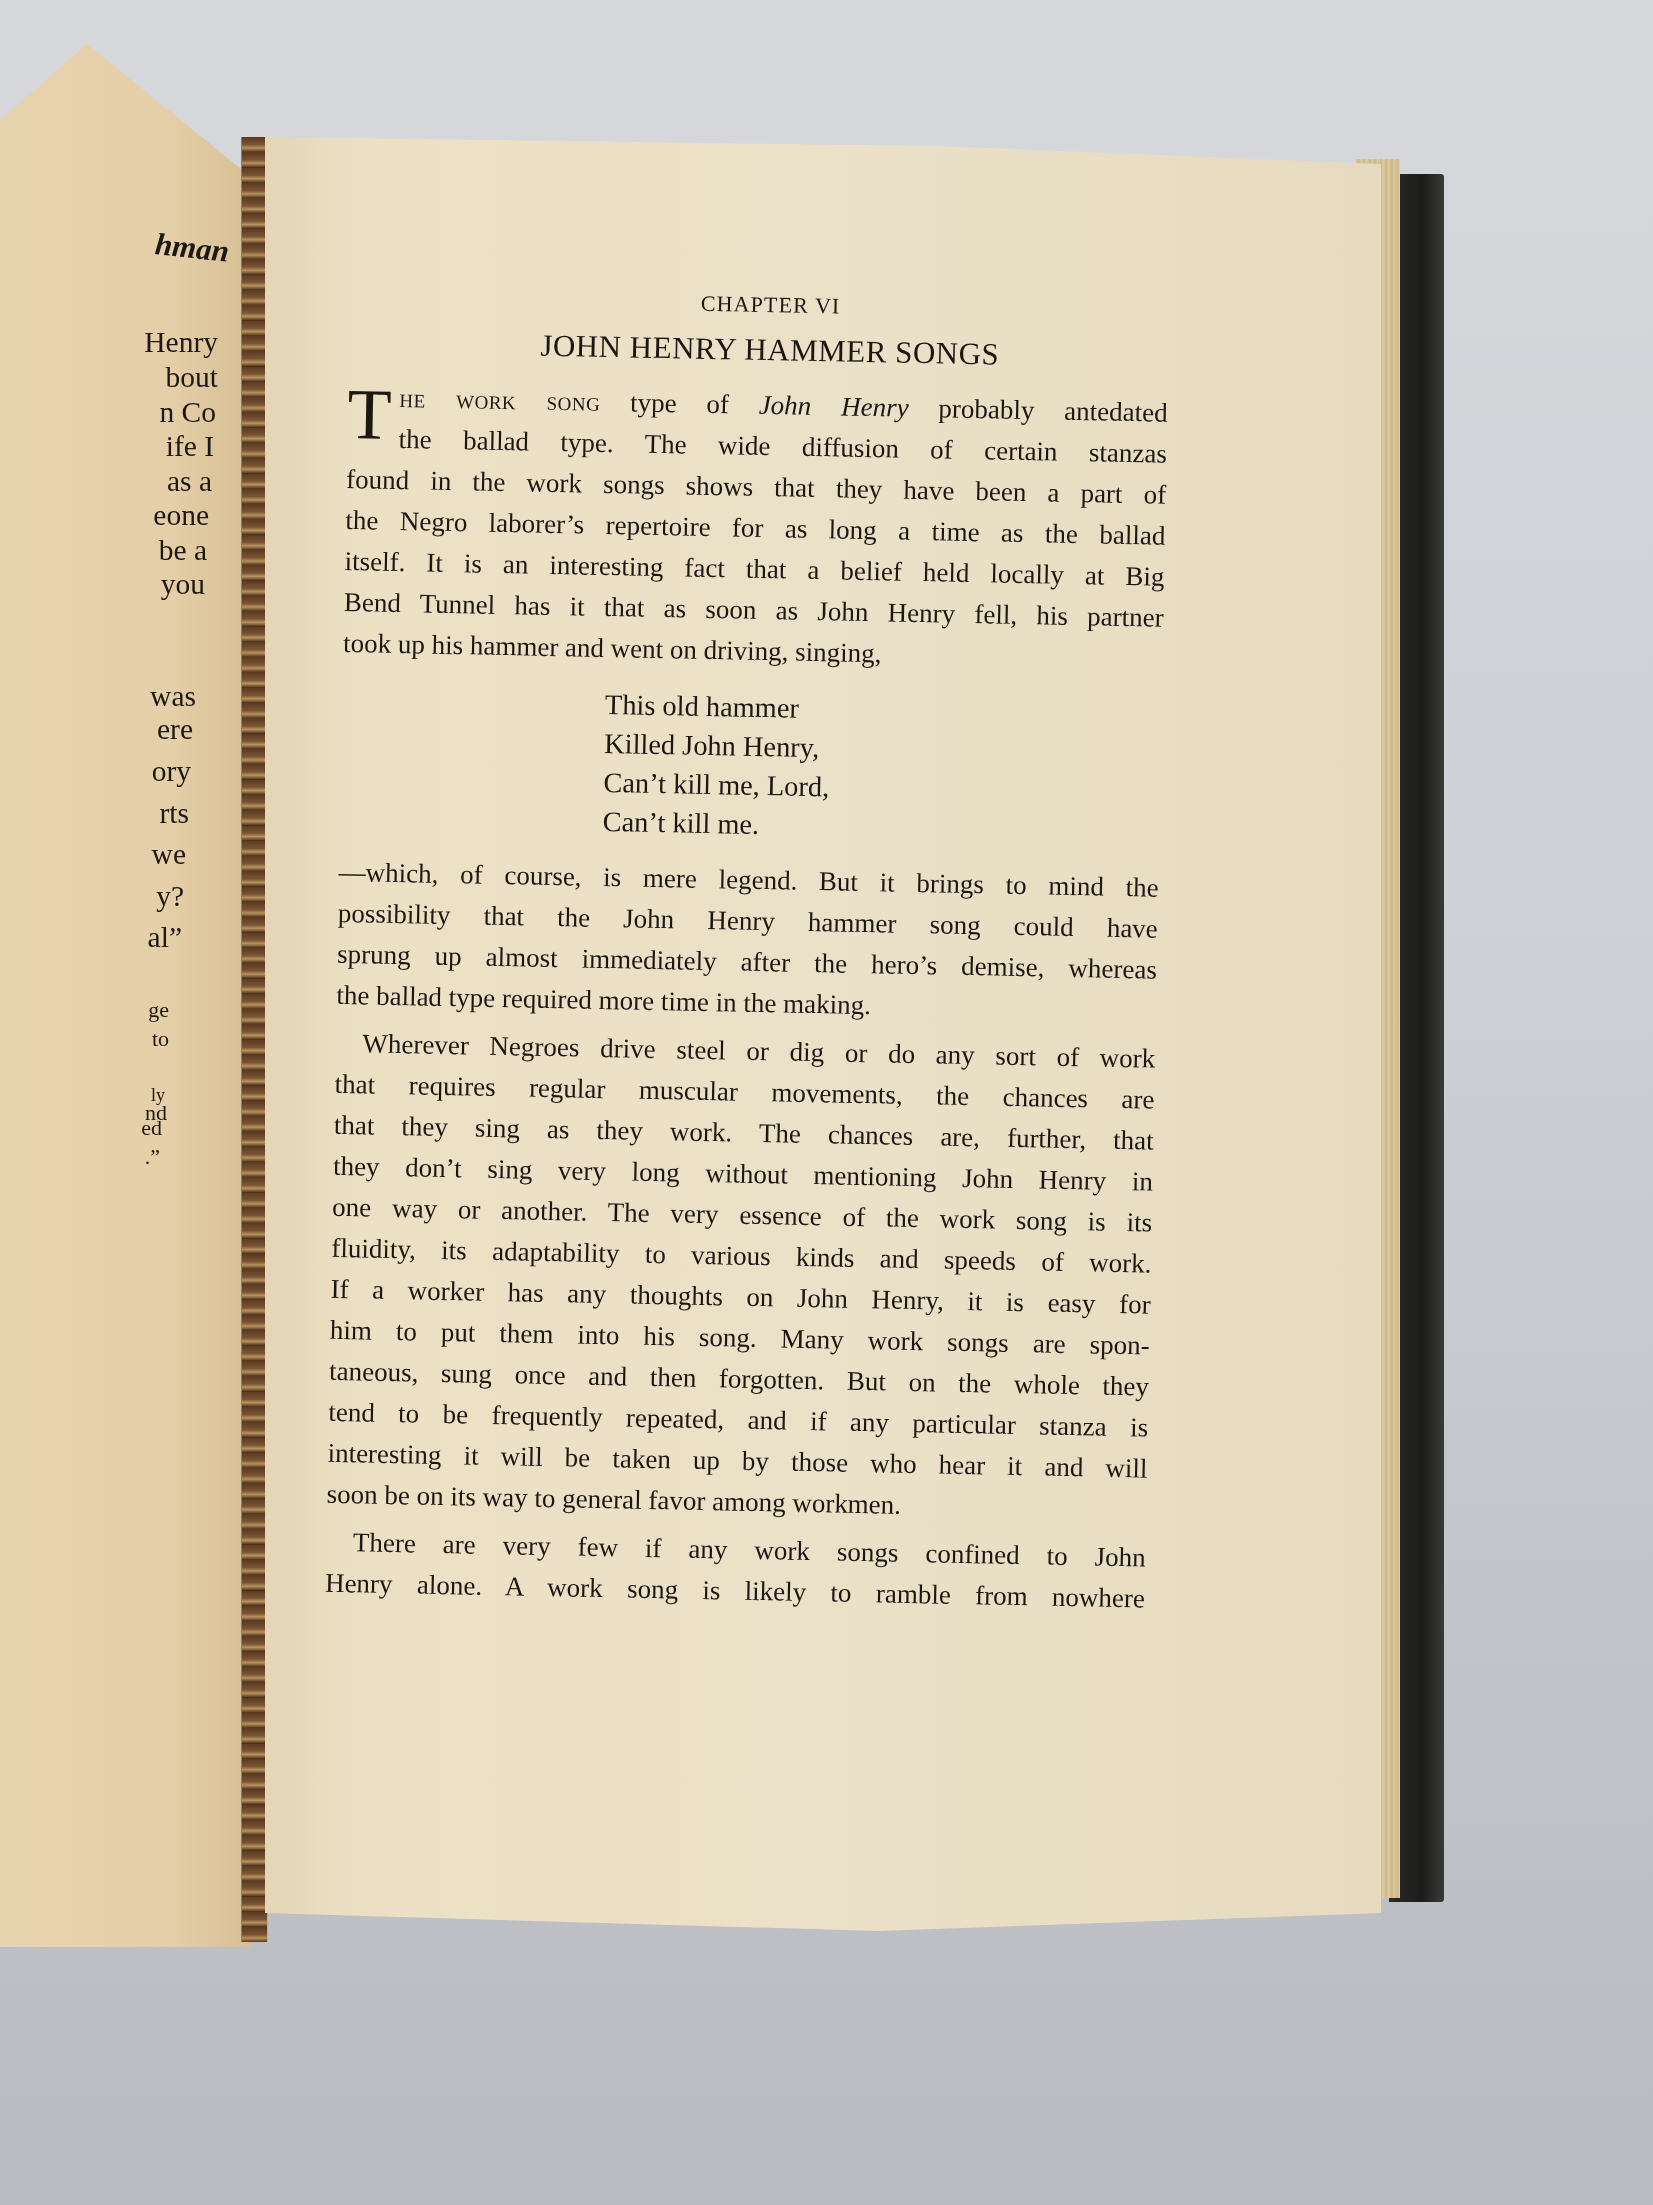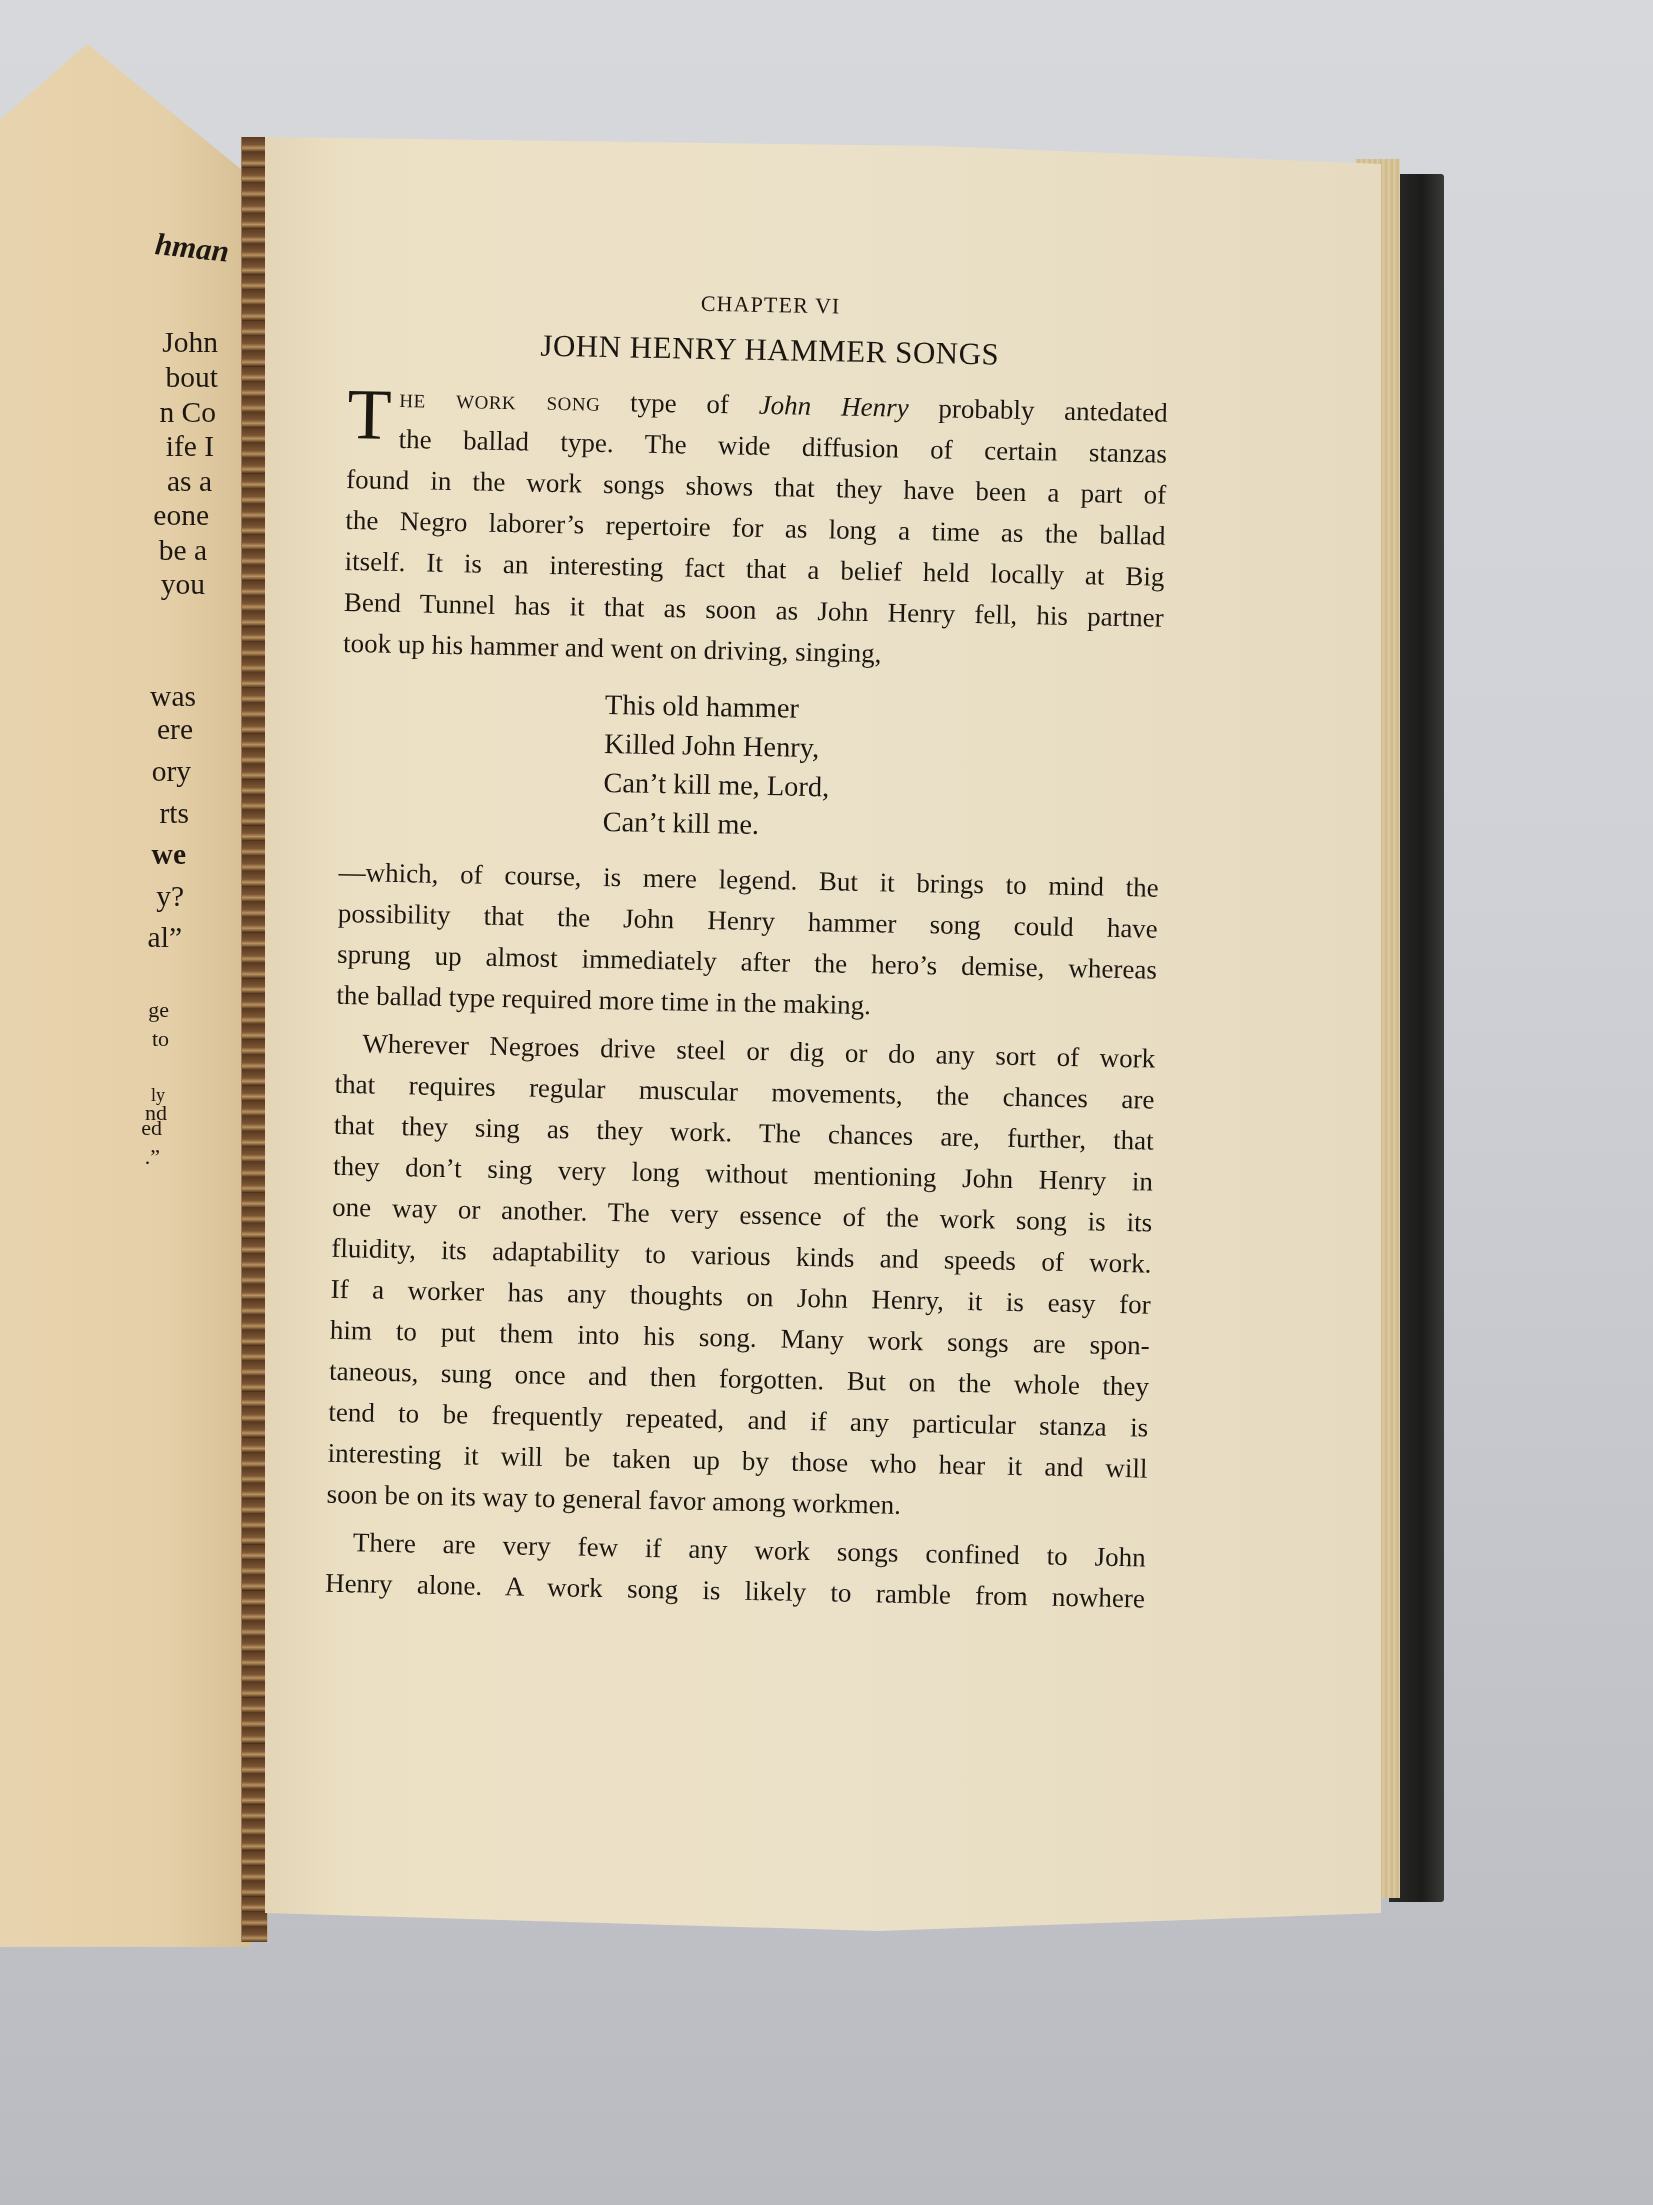--- a/index.html
+++ b/index.html
@@ -69,33 +69,33 @@
 </head>
 <body>
 
 <div style="position:absolute;inset:0;"></div>
 
 <div class="book-cover"></div>
 <div class="page-edges"></div>
 
 <div class="left-page">
   <div class="lp-text" style="top:186px;right:22px;font-style:italic;font-weight:bold;font-size:31px;transform:rotate(6deg);">hman</div>
-  <div class="lp-text" style="top:282px;right:33px;">John</div>
+  <div class="lp-text" style="top:282px;right:33px;">Henry</div>
   <div class="lp-text" style="top:317px;right:33px;">bout</div>
   <div class="lp-text" style="top:352px;right:35px;">n Co</div>
   <div class="lp-text" style="top:386px;right:37px;">ife I</div>
   <div class="lp-text" style="top:421px;right:39px;">as a</div>
   <div class="lp-text" style="top:455px;right:42px;margin-left:12px;">eone</div>
   <div class="lp-text" style="top:490px;right:44px;">be a</div>
   <div class="lp-text" style="top:524px;right:46px;">you</div>
   <div class="lp-text" style="top:628px;right:55px;margin-top:8px;">was</div>
   <div class="lp-text" style="top:669px;right:58px;">ere</div>
   <div class="lp-text" style="top:711px;right:60px;">ory</div>
   <div class="lp-text" style="top:753px;right:62px;">rts</div>
-  <div class="lp-text" style="top:794px;right:65px;font-weight:bold;">we</div>
+  <div class="lp-text" style="top:794px;right:65px;">we</div>
   <div class="lp-text" style="top:836px;right:67px;">y?</div>
   <div class="lp-text" style="top:877px;right:69px;">al”</div>
   <div class="lp-text" style="top:953px;right:82px;font-size:22px;">ge</div>
   <div class="lp-text" style="top:982px;right:82px;font-size:22px;">to</div>
   <div class="lp-text" style="top:1012px;right:84px;font-size:22px;margin-top:44px;">nd</div>
   <div class="lp-text" style="top:1041px;right:86px;font-size:18px;">ly</div>
   <div class="lp-text" style="top:1071px;right:89px;font-size:22px;">ed</div>
   <div class="lp-text" style="top:1100px;right:91px;font-size:22px;">.”</div>
 </div>
 

